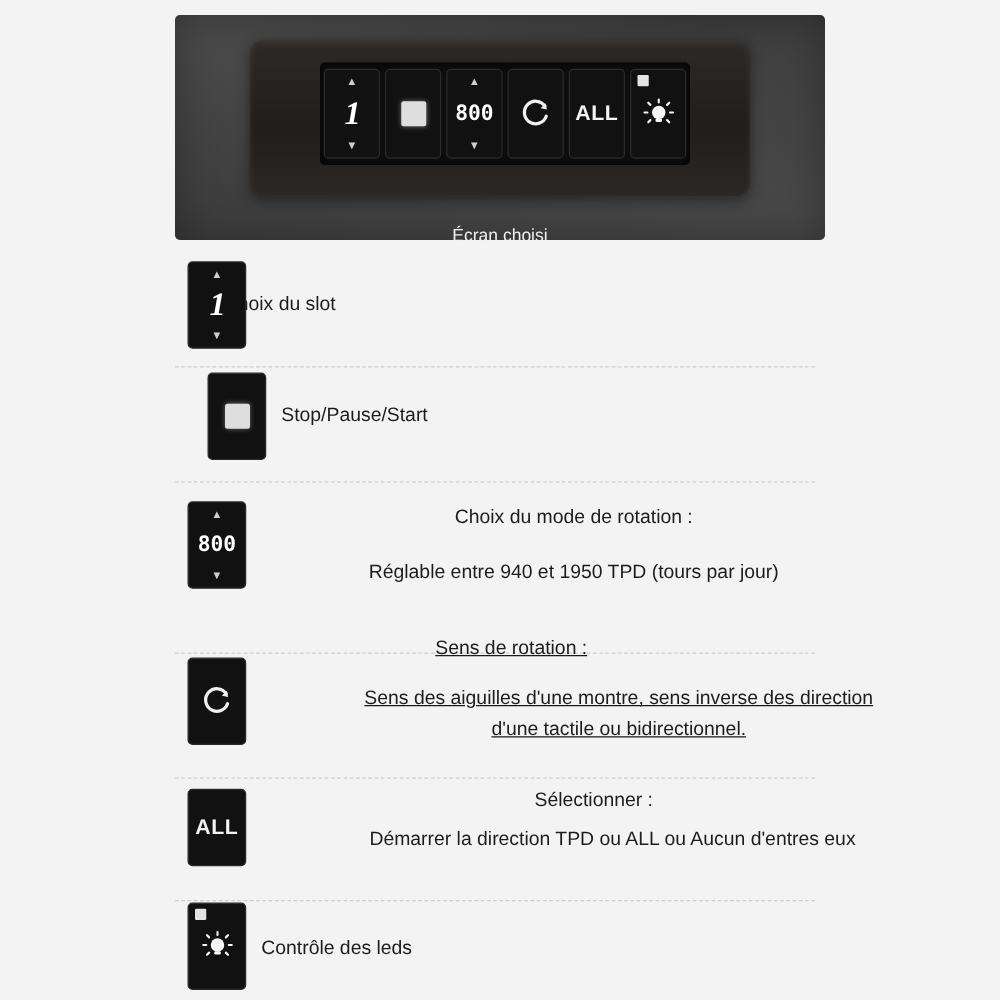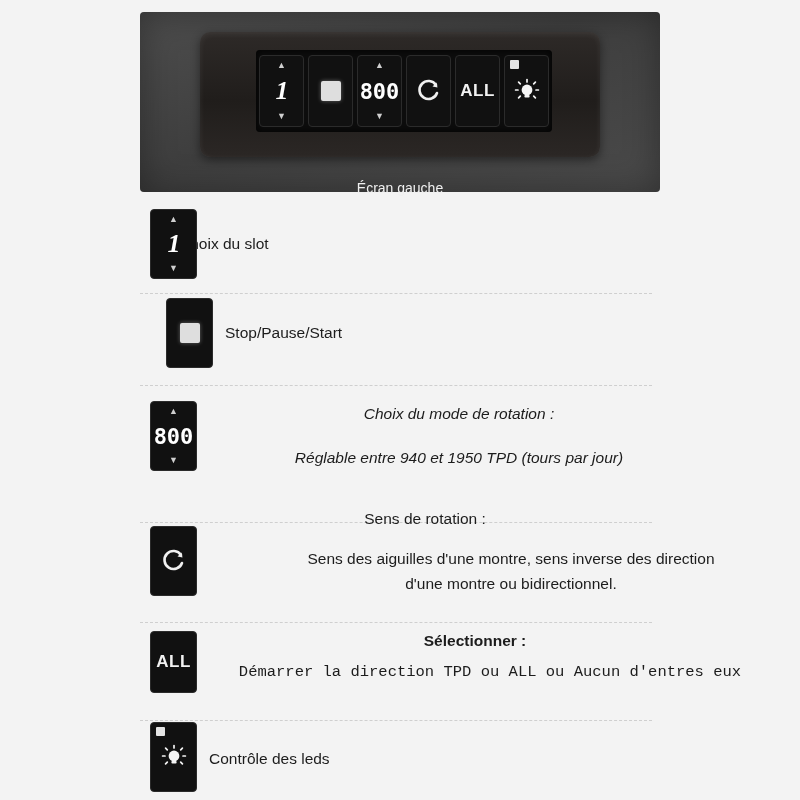--- a/index.html
+++ b/index.html
@@ -109,21 +109,21 @@
   .glyph-stop {
     width: 20px;
     height: 20px;
     background: #dedede;
     border-radius: 2px;
     box-shadow: 0 0 4px rgba(255,255,255,0.35);
   }
   .glyph-tpd {
     font-family: "DejaVu Sans Mono", monospace;
     font-weight: bold;
-    font-size: 22px;
+    font-size: 17px;
     letter-spacing: 0px;
     color: #ffffff;
   }
   .glyph-all {
     font-size: 17px;
     font-weight: bold;
     letter-spacing: 0.5px;
     color: #f2f2f2;
   }
   .glyph-rot svg { display: block; }
@@ -220,21 +220,21 @@
                 <line x1="25.4" y1="13" x2="23" y2="13"></line>
                 <line x1="5.6" y1="20.8" x2="7.3" y2="19.1"></line>
                 <line x1="22.4" y1="20.8" x2="20.7" y2="19.1"></line>
               </g>
             </svg>
           </span>
         </div>
 
       </div>
     </div>
-    <div class="screen-caption">Écran gauche</div>
+    <div class="screen-caption">Écran choisi</div>
   </div>
 </div>
 
 <div class="legend">
 
   <div class="row" style="height:88px;">
     <div class="key" style="width:47px;height:70px;top:9px;">
       <span class="caret up">▲</span>
       <span class="glyph-slot">1</span>
       <span class="caret down">▼</span>
@@ -250,51 +250,51 @@
     <div class="row-text" style="margin-left:59px;">Stop/Pause/Start</div>
   </div>
   <div class="divider" style="top:185px;"></div>
 
   <div class="row" style="height:116px;">
     <div class="key" style="width:47px;height:70px;top:23px;">
       <span class="caret up">▲</span>
       <span class="glyph-tpd">800</span>
       <span class="caret down">▼</span>
     </div>
-    <div style="margin-left:59px;width:500px;font-style:italic;">
+    <div style="margin-left:59px;width:500px;">
       <div class="row-text center" style="margin-bottom:20px;">Choix du mode de rotation :</div>
       <div class="row-text center">Réglable entre 940 et 1950 TPD (tours par jour)</div>
     </div>
   </div>
   <div class="divider" style="top:322px;"></div>
 
   <div class="row" style="height:115px;">
     <div class="key" style="width:47px;height:70px;top:32px;">
       <span class="glyph-rot">
         <svg width="26" height="26" viewBox="0 0 26 26">
           <path d="M20 7 A9 9 0 1 0 21 15" fill="none" stroke="#f0f0f0" stroke-width="2.6" stroke-linecap="round"></path>
           <path d="M20.5 4.5 L21.5 9.5 L16.5 8.6 Z" fill="#f0f0f0"></path>
         </svg>
       </span>
     </div>
-    <div style="margin-left:16px;width:518px;">
+    <div style="margin-left:0px;width:518px;text-decoration:underline;">
       <div class="row-text center" style="margin-bottom:16px;">Sens de rotation :</div>
       <div class="row-text center" style="margin-left:85px;width:520px;">Sens des aiguilles d'une montre, sens inverse des direction</div>
-      <div class="row-text center" style="margin-left:85px;width:520px;">d'une montre ou bidirectionnel.</div>
+      <div class="row-text center" style="margin-left:85px;width:520px;">d'une tactile ou bidirectionnel.</div>
     </div>
   </div>
   <div class="divider" style="top:422px;"></div>
 
   <div class="row" style="height:105px;">
     <div class="key" style="width:47px;height:62px;top:22px;">
       <span class="glyph-all">ALL</span>
     </div>
     <div style="margin-left:0px;width:650px;">
-      <div class="row-text center" style="margin-bottom:6px;font-weight:bold;">Sélectionner :</div>
-      <div class="row-text center" style="margin-left:60px;width:560px;margin-bottom:10px;font-family:Liberation Mono, monospace;">Démarrer la direction TPD ou ALL ou Aucun d'entres eux</div>
+      <div class="row-text center" style="margin-bottom:6px;">Sélectionner :</div>
+      <div class="row-text center" style="margin-left:60px;width:560px;margin-bottom:10px;">Démarrer la direction TPD ou ALL ou Aucun d'entres eux</div>
     </div>
   </div>
   <div class="divider" style="top:520px;"></div>
 
   <div class="row" style="height:90px;">
     <div class="key" style="width:47px;height:70px;top:8px;">
       <span class="led-corner"></span>
       <span class="glyph-led">
         <svg width="28" height="28" viewBox="0 0 28 28">
           <circle cx="14" cy="13" r="5.4" fill="#f5f5f5"></circle>

